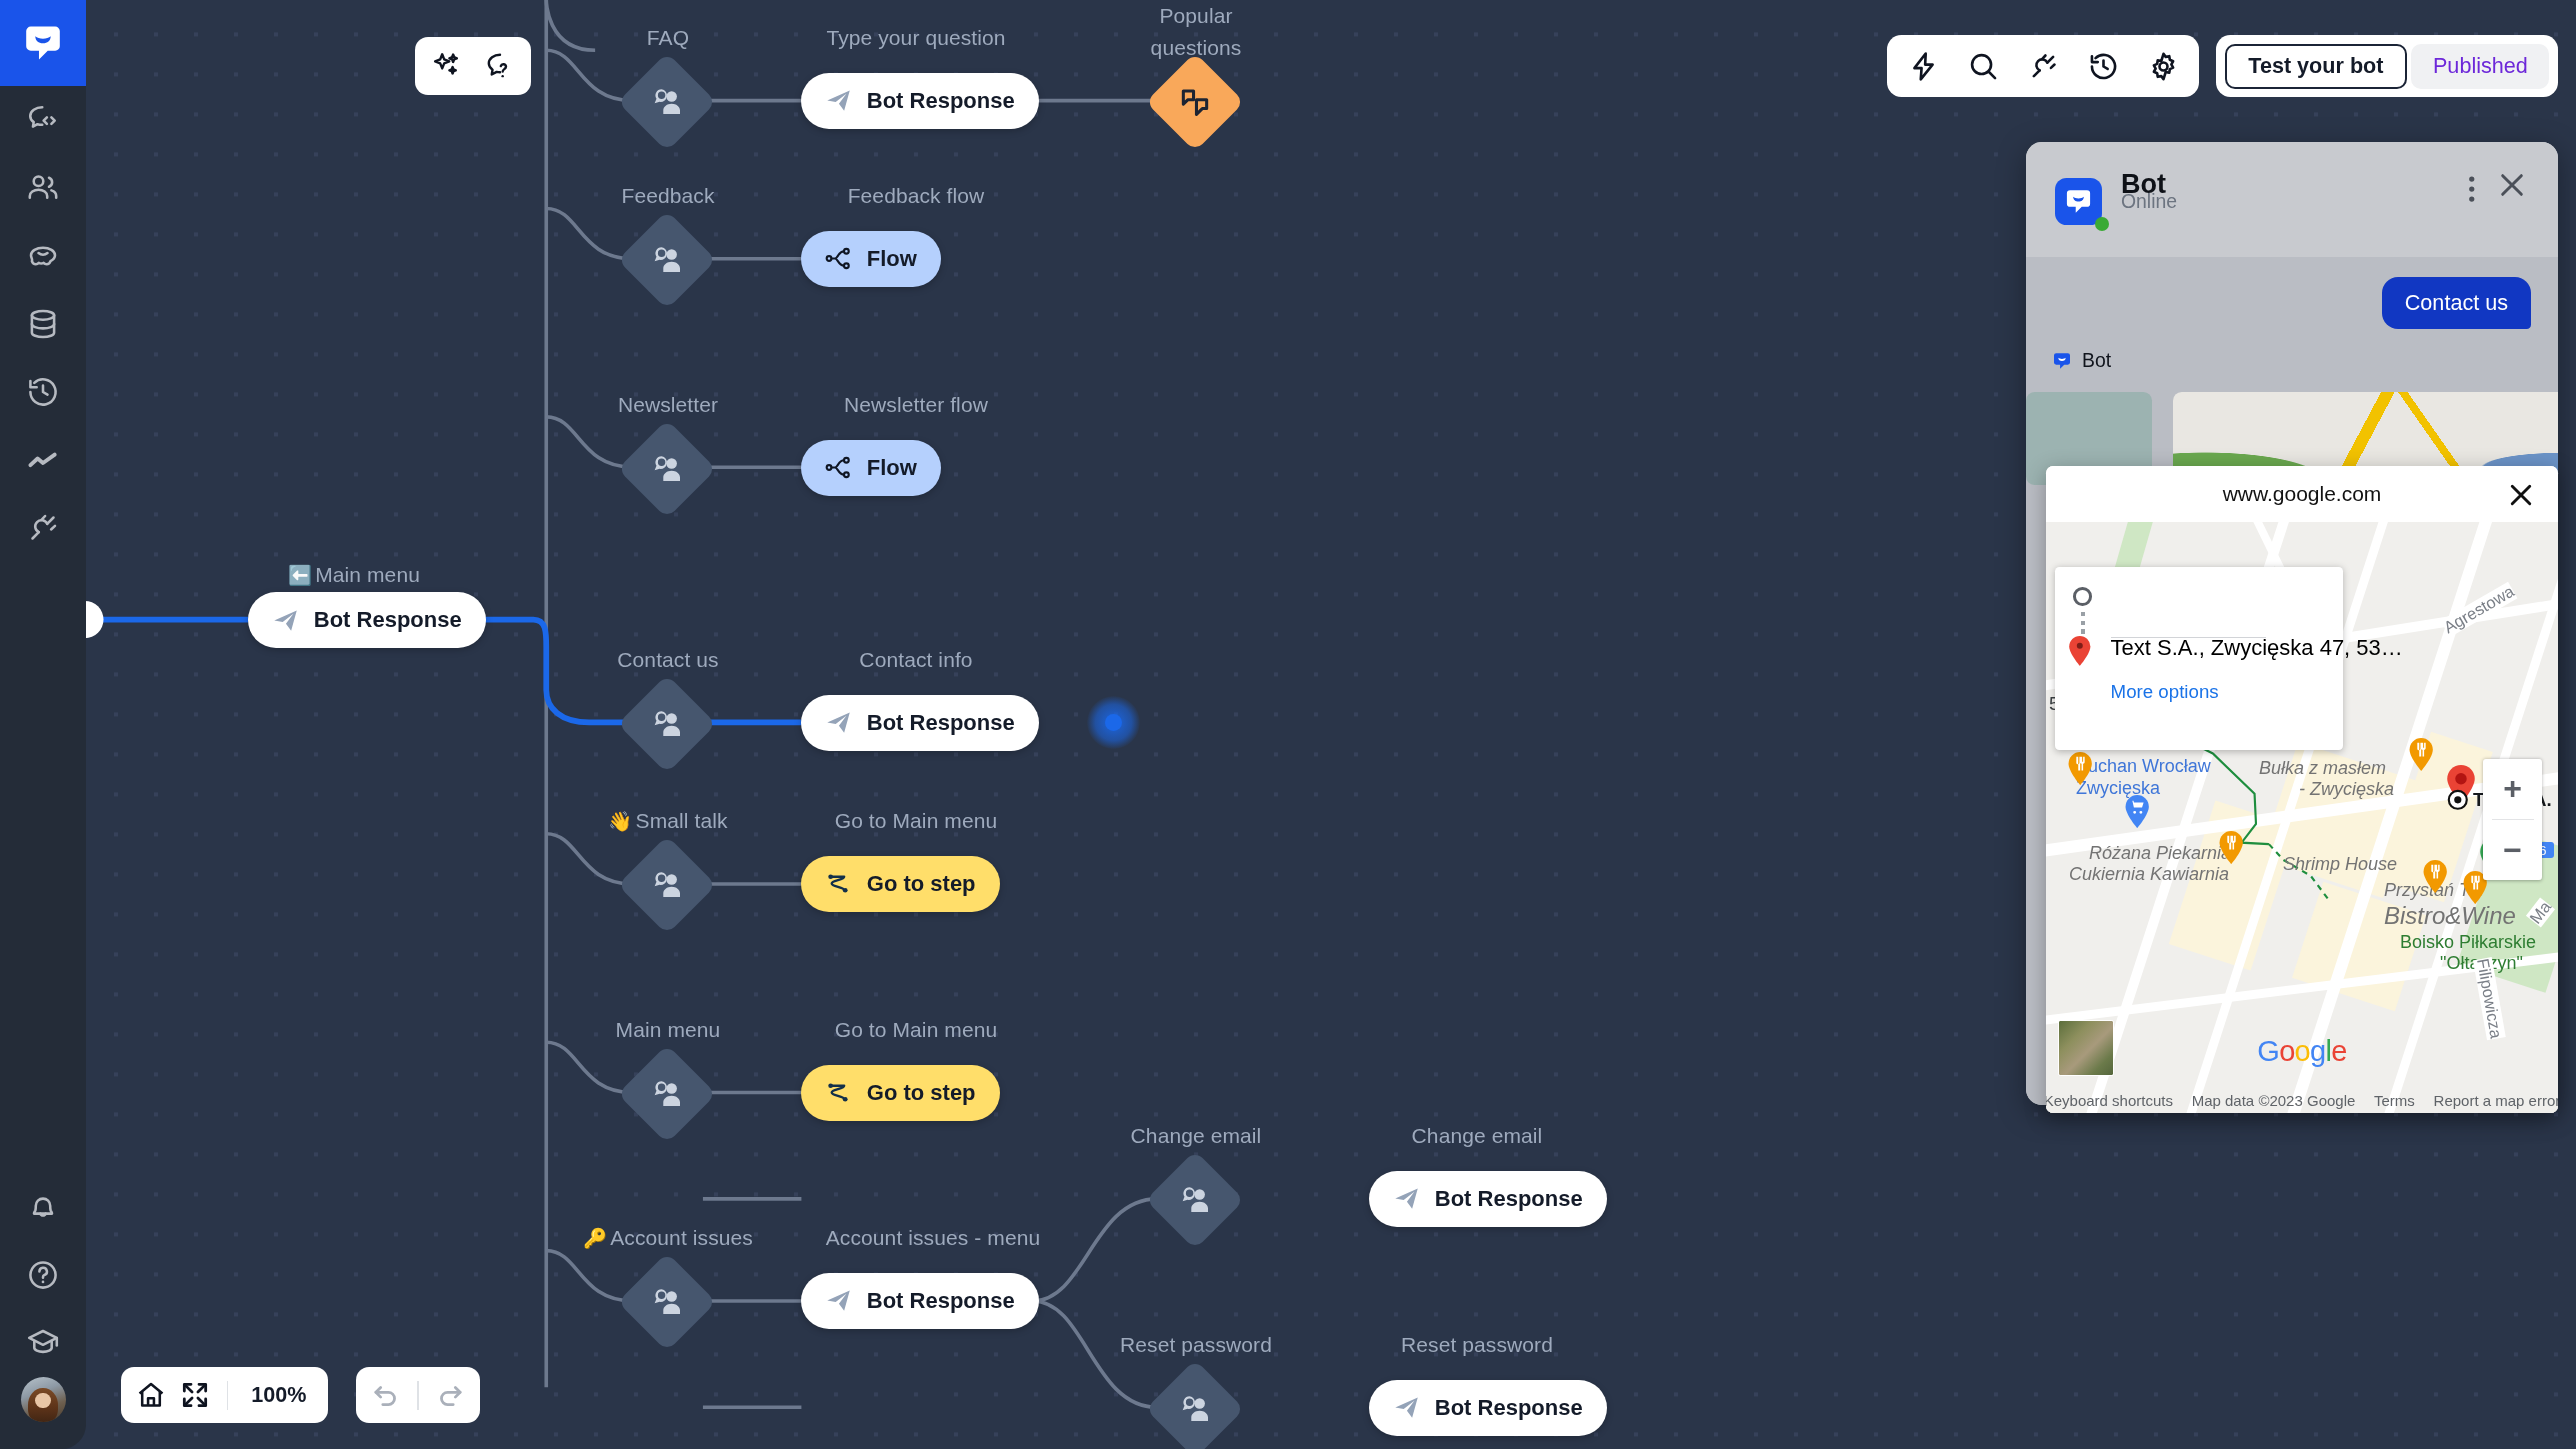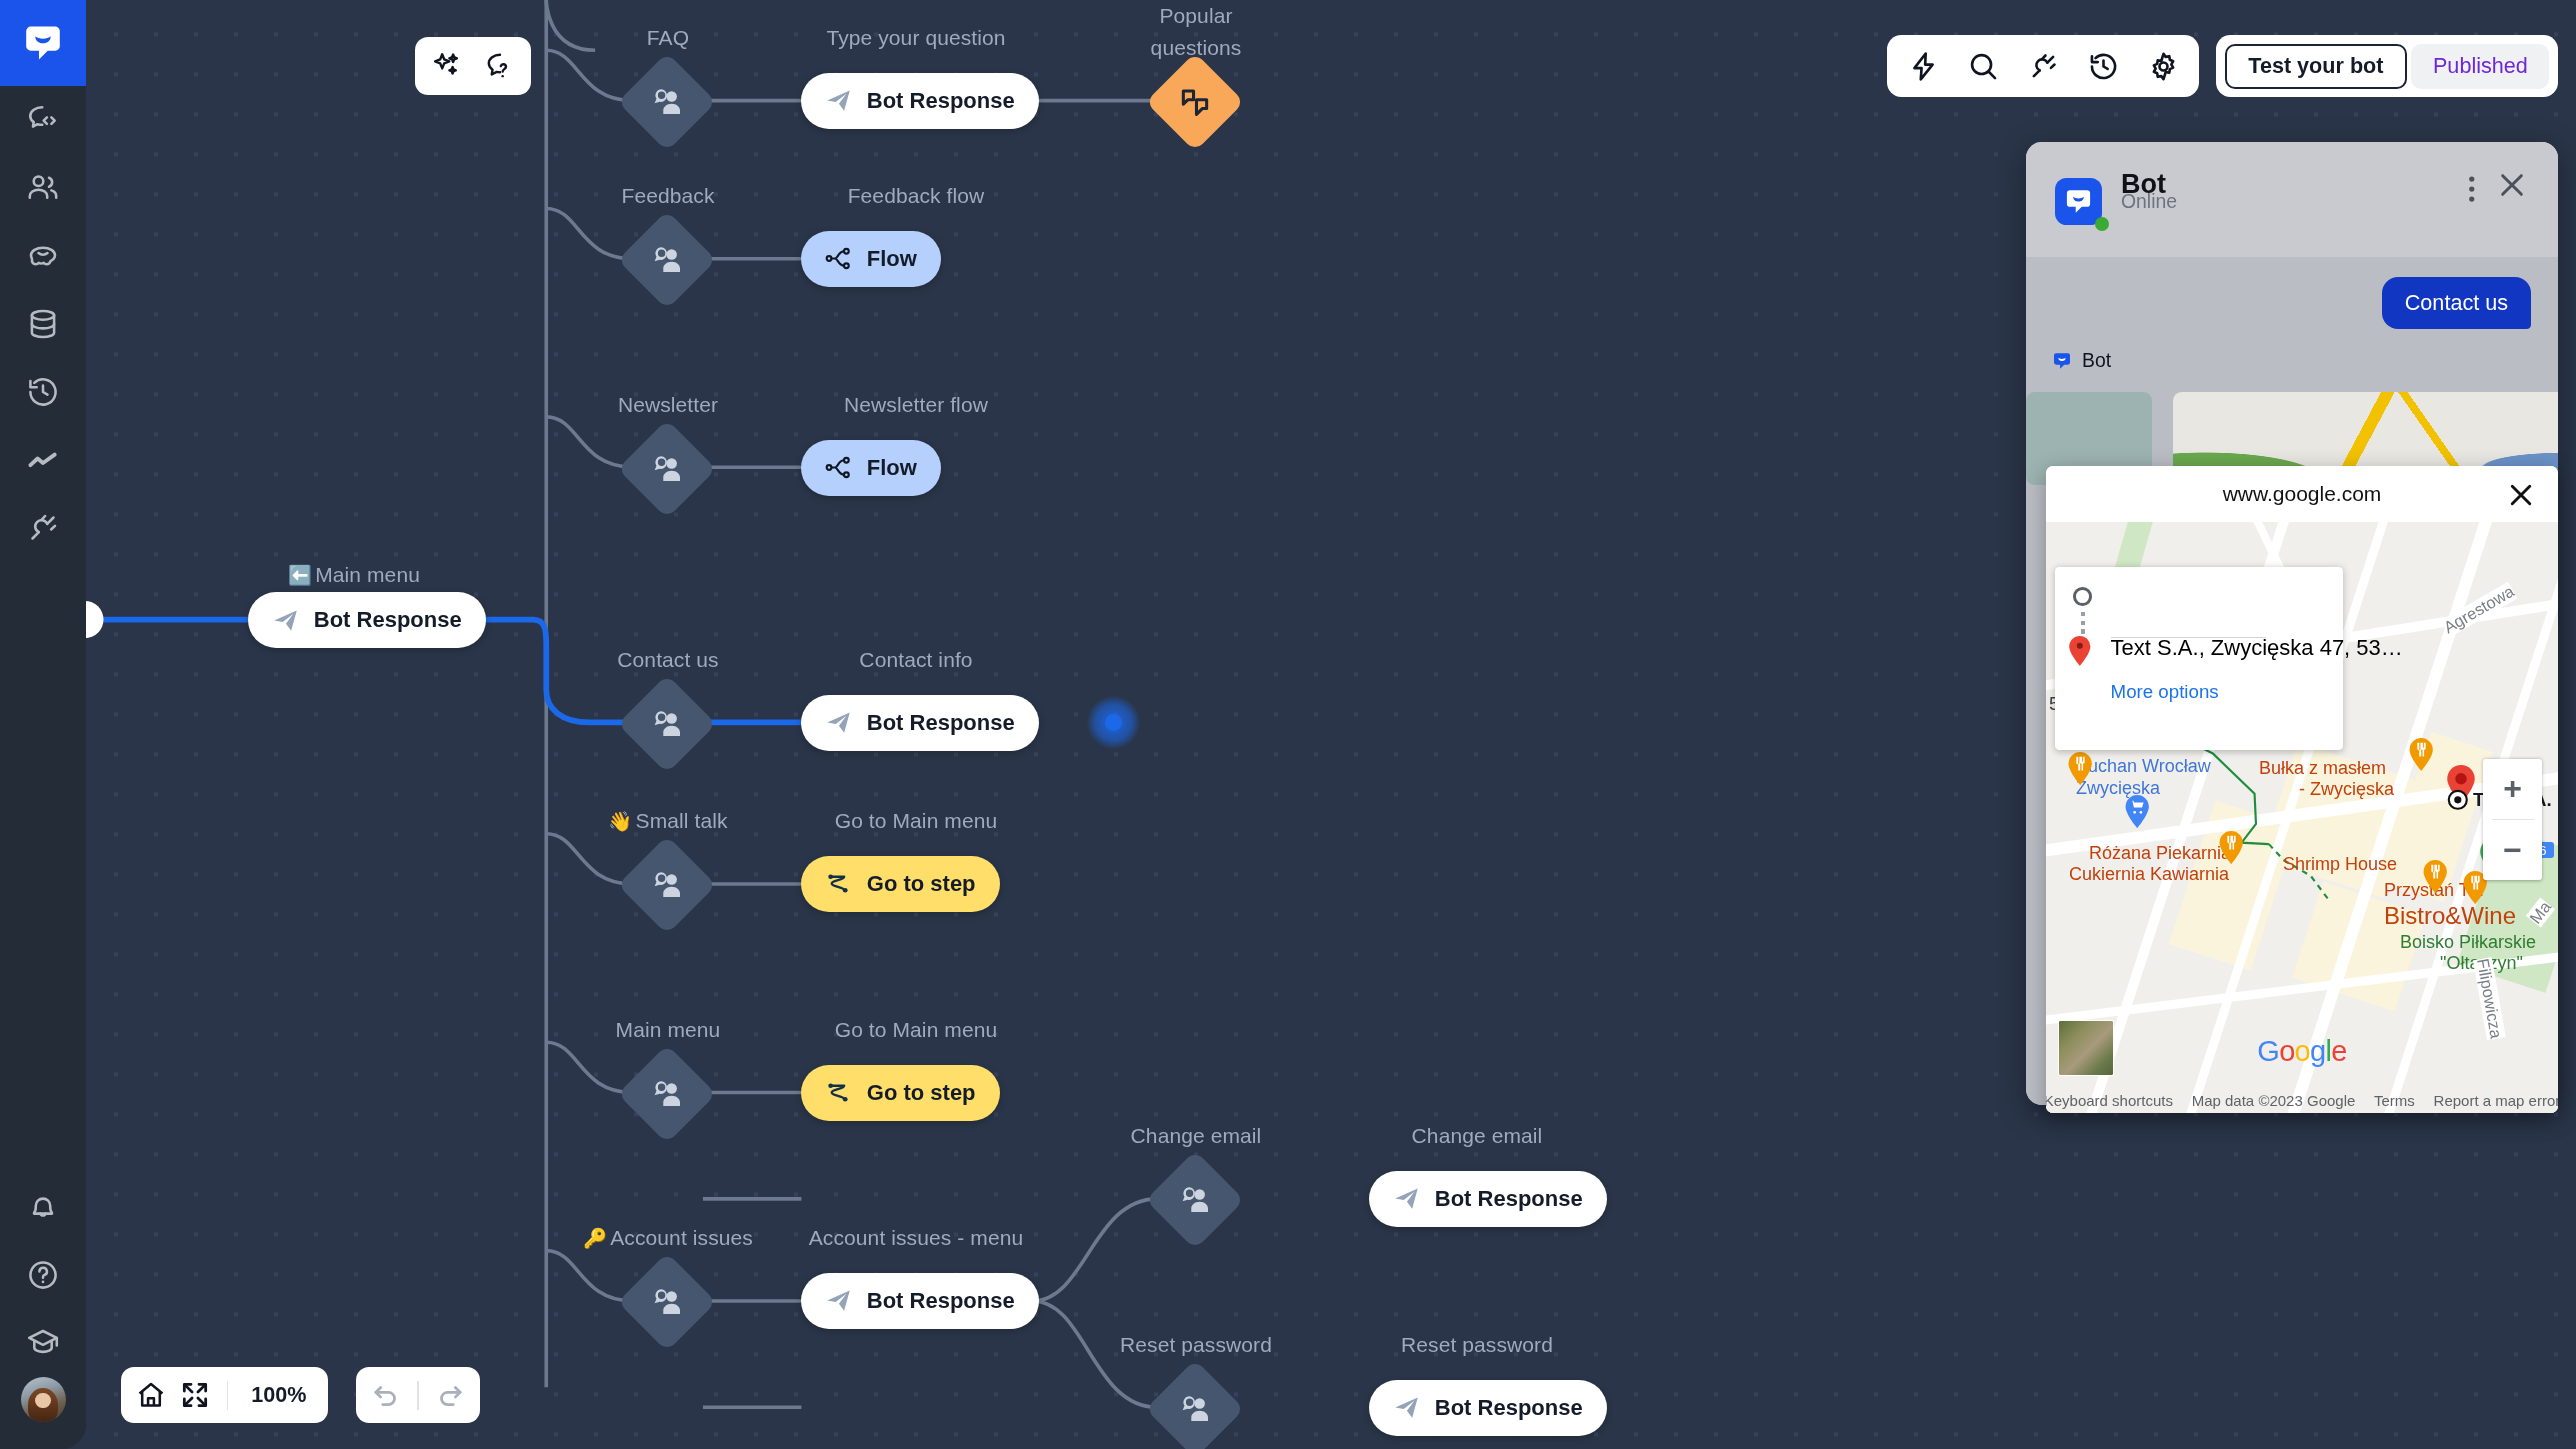--- a/index.html
+++ b/index.html
@@ -176,21 +176,21 @@
   }
   #gmap-bar { position:relative; height:56px; background:#fff; display:flex; align-items:center; justify-content:center; }
   #gmap-url { font-size:21px; color:#121212; }
   #gmap-close { position:absolute; right:21.6px; top:14.4px; cursor:pointer; }
   #gmap-canvas { position:relative; height: 591px; background:#f2f1ee; overflow:hidden; }
   .road { position:absolute; background:#ffffff; }
   .block { position:absolute; background:#ebe9e5; }
   .block.yellowish { position:absolute; background:#fbf4dc; }
   .green { position:absolute; background:#cfe7c4; }
   .mlabel { position:absolute; font-size:16.5px; color:#5f6368; white-space:nowrap; }
-  .mlabel.food { color:#c2410c; }
+  .mlabel.food { color:#737373;font-style:italic; }
   .mlabel.shop { color:#3f76d8; }
   .mlabel.park { color:#2e7d32; }
   .mlabel.road { color:#7a7f87; }
   .pin { position:absolute; width:24.4px; height:33px; }
   #info-card {
     position:absolute; left:8.6px; top:45px; width:288px; height:183px;
     background:#fff; border-radius:4.3px; box-shadow: 0 1.4px 7.2px rgba(0,0,0,.25);
   }
   #info-origin { position:absolute; left:18.7px; top:20px; width:18.7px; height:18.7px; border-radius:50%; border:3.6px solid #5b5f66; }
   #info-dots { position:absolute; left:26px; top:45px; width:4.3px; height:24.4px;
@@ -446,21 +446,21 @@
         <span class="gi">
           <svg width="35" height="35" viewBox="0 0 24 24">
               <path fill="#ccd4e0" d="M8.5 3.2a4 4 0 0 0-3.3 6.2L4 12.3l3.2-.9a4 4 0 1 0 1.3-8.2Zm0 1.6a2.4 2.4 0 1 1 0 4.8 2.4 2.4 0 0 1 0-4.8Z"></path>
               <circle cx="15" cy="8" r="3.4" fill="#ccd4e0"></circle>
               <path fill="#ccd4e0" d="M15 12.6c-3 0-5.4 1.9-5.4 4.3v2.4h10.8v-2.4c0-2.4-2.4-4.3-5.4-4.3Z"></path>
             </svg>
         </span>
       </div>
     </div>
     <div class="nodegrp" style="left:801px;top:1269px;">
-      <div class="nodelabel" style="left:115px;top:-43px;">Account issues - menu</div>
+      <div class="nodelabel" style="left:132px;top:-43px;">Account issues - menu</div>
       <div class="pill" style="left:0;top:3.6px;">
         <span class="pi">
           <svg width="27" height="27" viewBox="0 0 24 24">
               <path fill="#94a3b8" d="M2 12 22 3l-5 18-4.6-6.2L19 6 9.5 13.4 2 12Z"></path>
             </svg>
         </span>
         <span>Bot Response</span>
       </div>
     </div>
 

